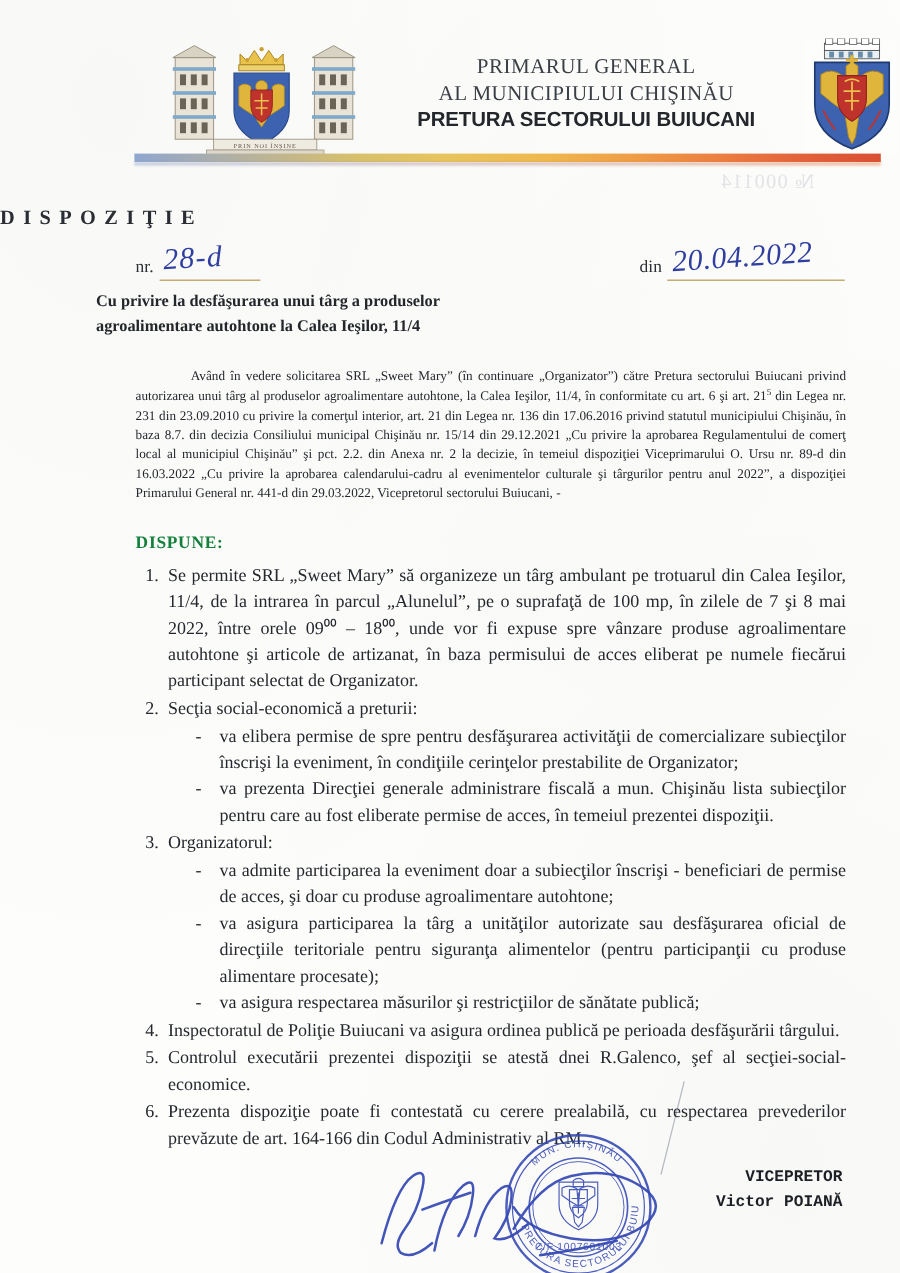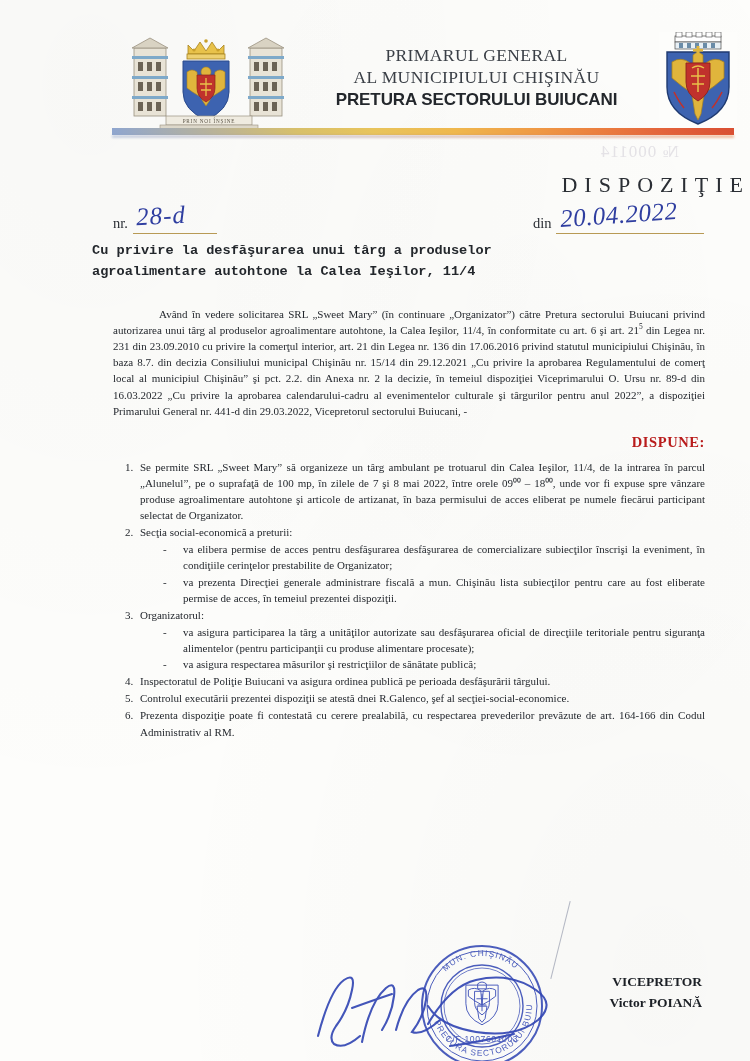--- a/index.html
+++ b/index.html
@@ -26,21 +26,21 @@
       radial-gradient(ellipse at 12% 8%, rgba(0,0,0,0.018), transparent 55%),
       radial-gradient(ellipse at 88% 92%, rgba(0,0,0,0.02), transparent 55%),
       radial-gradient(ellipse at 70% 30%, rgba(0,0,0,0.012), transparent 50%);
     pointer-events: none;
     z-index: 0;
   }
 
   
   #letterhead {
     position: absolute;
-    top: 30px; left: 4px; right: 0;
+    top: 30px; left: 16px; right: 0;
     height: 110px;
     z-index: 3;
     padding-left: 36px;
   }
   #arms-left {
     position: absolute;
     left: 126px; top: 4px;
     width: 158px; height: 96px;
   }
   #arms-right {
@@ -95,24 +95,24 @@
     transform: scaleX(-1);
     letter-spacing: 1px;
     z-index: 1;
     user-select: none;
   }
 
   
   #doc-title {
     position: absolute;
     left: 0; right: 0; top: 172px;
-    text-align: right;
-    font-family: "Liberation Serif", serif;
-    font-size: 22px;
-    font-weight: normal;
+    text-align: left;
+    font-family: "Liberation Serif", serif;
+    font-size: 17px;
+    font-weight: bold;
     letter-spacing: 7px;
     color: #2a2e34;
     z-index: 3;
   }
 
   
   #nr-row {
     position: absolute;
     top: 205px; left: 0; right: 0;
     height: 30px;
@@ -150,23 +150,23 @@
     font-style: italic;
     font-size: 25px;
     color: #2f3ea0;
     transform: rotate(-4deg);
     letter-spacing: 0.5px;
   }
 
   
   #subject {
     position: absolute;
-    left: 92px; top: 240px;
+    left: 80px; top: 240px;
     width: 420px;
-    font-family: Liberation Mono, monospace;
+    font-family: Liberation Serif, serif;
     font-weight: bold;
     font-size: 13.6px;
     line-height: 1.55;
     color: #23272c;
     z-index: 3;
   }
 
   
   #body {
     position: absolute;
@@ -175,32 +175,32 @@
     z-index: 3;
   }
   #preamble {
     font-size: 11px;
     line-height: 1.465;
     text-align: justify;
     text-indent: 46px;
     color: #24282e;
   }
   #dispune {
-    margin-top: 15px;
-    text-align: right;
+    margin-top: 26px;
+    text-align: left;
     font-family: "Liberation Serif", serif;
     font-weight: bold;
     font-size: 14.5px;
     letter-spacing: 0.6px;
-    color: #b91c1c;
+    color: #15803d;
   }
   ol.main {
     margin: 8px 0 0 0;
     padding-left: 23px;
-    font-size: 11px;
+    font-size: 15px;
     line-height: 1.465;
   }
   ol.main > li {
     text-align: justify;
     margin-bottom: 1px;
     padding-left: 4px;
   }
   ul.dash {
     list-style: none;
     margin: 1px 0 1px 0;
@@ -217,21 +217,21 @@
     position: absolute;
     left: 2px; top: 0;
   }
   sup { font-size: 0.68em; vertical-align: super; }
 
   
   #sig-block {
     position: absolute;
     right: 48px; top: 972px;
     text-align: right;
-    font-family: Liberation Serif, serif;
+    font-family: Liberation Mono, monospace;
     font-weight: bold;
     font-size: 13.5px;
     line-height: 1.55;
     color: #1c2026;
     z-index: 4;
   }
   #stamp {
     position: absolute;
     left: 418px; top: 942px;
     width: 128px; height: 128px;
@@ -398,24 +398,25 @@
     <div>Cu  privire la desfăşurarea  unui târg a produselor</div>
     <div>agroalimentare autohtone la Calea Ieşilor, 11/4</div>
   </div>
 
   <div id="body">
     <p id="preamble">Având în vedere solicitarea SRL „Sweet Mary” (în continuare „Organizator”) către Pretura sectorului Buiucani privind autorizarea unui târg al produselor agroalimentare autohtone, la Calea Ieşilor, 11/4,  în conformitate cu art. 6 şi art. 21<sup>5</sup> din Legea nr. 231 din 23.09.2010 cu privire la comerţul interior, art. 21 din Legea nr. 136 din 17.06.2016 privind statutul municipiului Chişinău, în baza 8.7. din decizia Consiliului municipal Chişinău nr. 15/14 din 29.12.2021 „Cu privire la aprobarea Regulamentului de comerţ local al municipiul Chişinău” şi pct. 2.2. din Anexa nr. 2 la decizie, în temeiul dispoziţiei Viceprimarului O. Ursu nr. 89-d din 16.03.2022 „Cu privire la aprobarea calendarului-cadru al evenimentelor culturale şi târgurilor pentru anul 2022”, a dispoziţiei Primarului General nr. 441-d din 29.03.2022, Vicepretorul sectorului Buiucani, -</p>
     <div id="dispune">DISPUNE:</div>
     <ol class="main" id="items-list">
         <li><span>Se permite SRL „Sweet Mary” să organizeze un târg ambulant pe trotuarul din Calea Ieşilor, 11/4, de la intrarea în parcul „Alunelul”, pe o suprafaţă de 100 mp, în zilele de 7 şi 8 mai 2022, între orele 09⁰⁰ – 18⁰⁰, unde  vor fi expuse spre vânzare produse agroalimentare autohtone şi articole de artizanat, în baza permisului de acces eliberat pe numele fiecărui participant selectat de Organizator.</span></li>
         <li><span>Secţia social-economică a preturii:</span><ul class="dash">
-            <li>va elibera permise de acces pentru desfăşurarea desfăşurarea de comercializare subiecţilor înscrişi la eveniment, în condiţiile cerinţelor prestabilite de Organizator;</li>
+            <li>va elibera permise de spre pentru desfăşurarea activităţii de comercializare subiecţilor înscrişi la eveniment, în condiţiile cerinţelor prestabilite de Organizator;</li>
             <li>va prezenta Direcţiei generale administrare fiscală a mun. Chişinău lista subiecţilor pentru care au fost eliberate permise de acces, în temeiul prezentei dispoziţii.</li>
           </ul></li>
         <li><span>Organizatorul:</span><ul class="dash">
+            <li>va admite participarea la eveniment doar a subiecţilor înscrişi - beneficiari de permise de acces, şi doar cu produse agroalimentare autohtone;</li>
             <li>va asigura participarea la târg a unităţilor autorizate sau desfăşurarea oficial de direcţiile teritoriale pentru siguranţa alimentelor (pentru participanţii cu produse alimentare procesate);</li>
             <li>va asigura respectarea măsurilor şi restricţiilor de sănătate publică;</li>
           </ul></li>
         <li><span>Inspectoratul de Poliţie Buiucani va asigura ordinea publică pe perioada desfăşurării târgului.</span></li>
         <li><span>Controlul executării prezentei dispoziţii se atestă dnei R.Galenco, şef al secţiei-social-economice.</span></li>
         <li><span>Prezenta dispoziţie poate fi contestată cu cerere prealabilă, cu respectarea prevederilor prevăzute de art. 164-166 din Codul Administrativ al RM.</span></li>
       </ol>
   </div>
 
   <div id="skew-line"></div>

